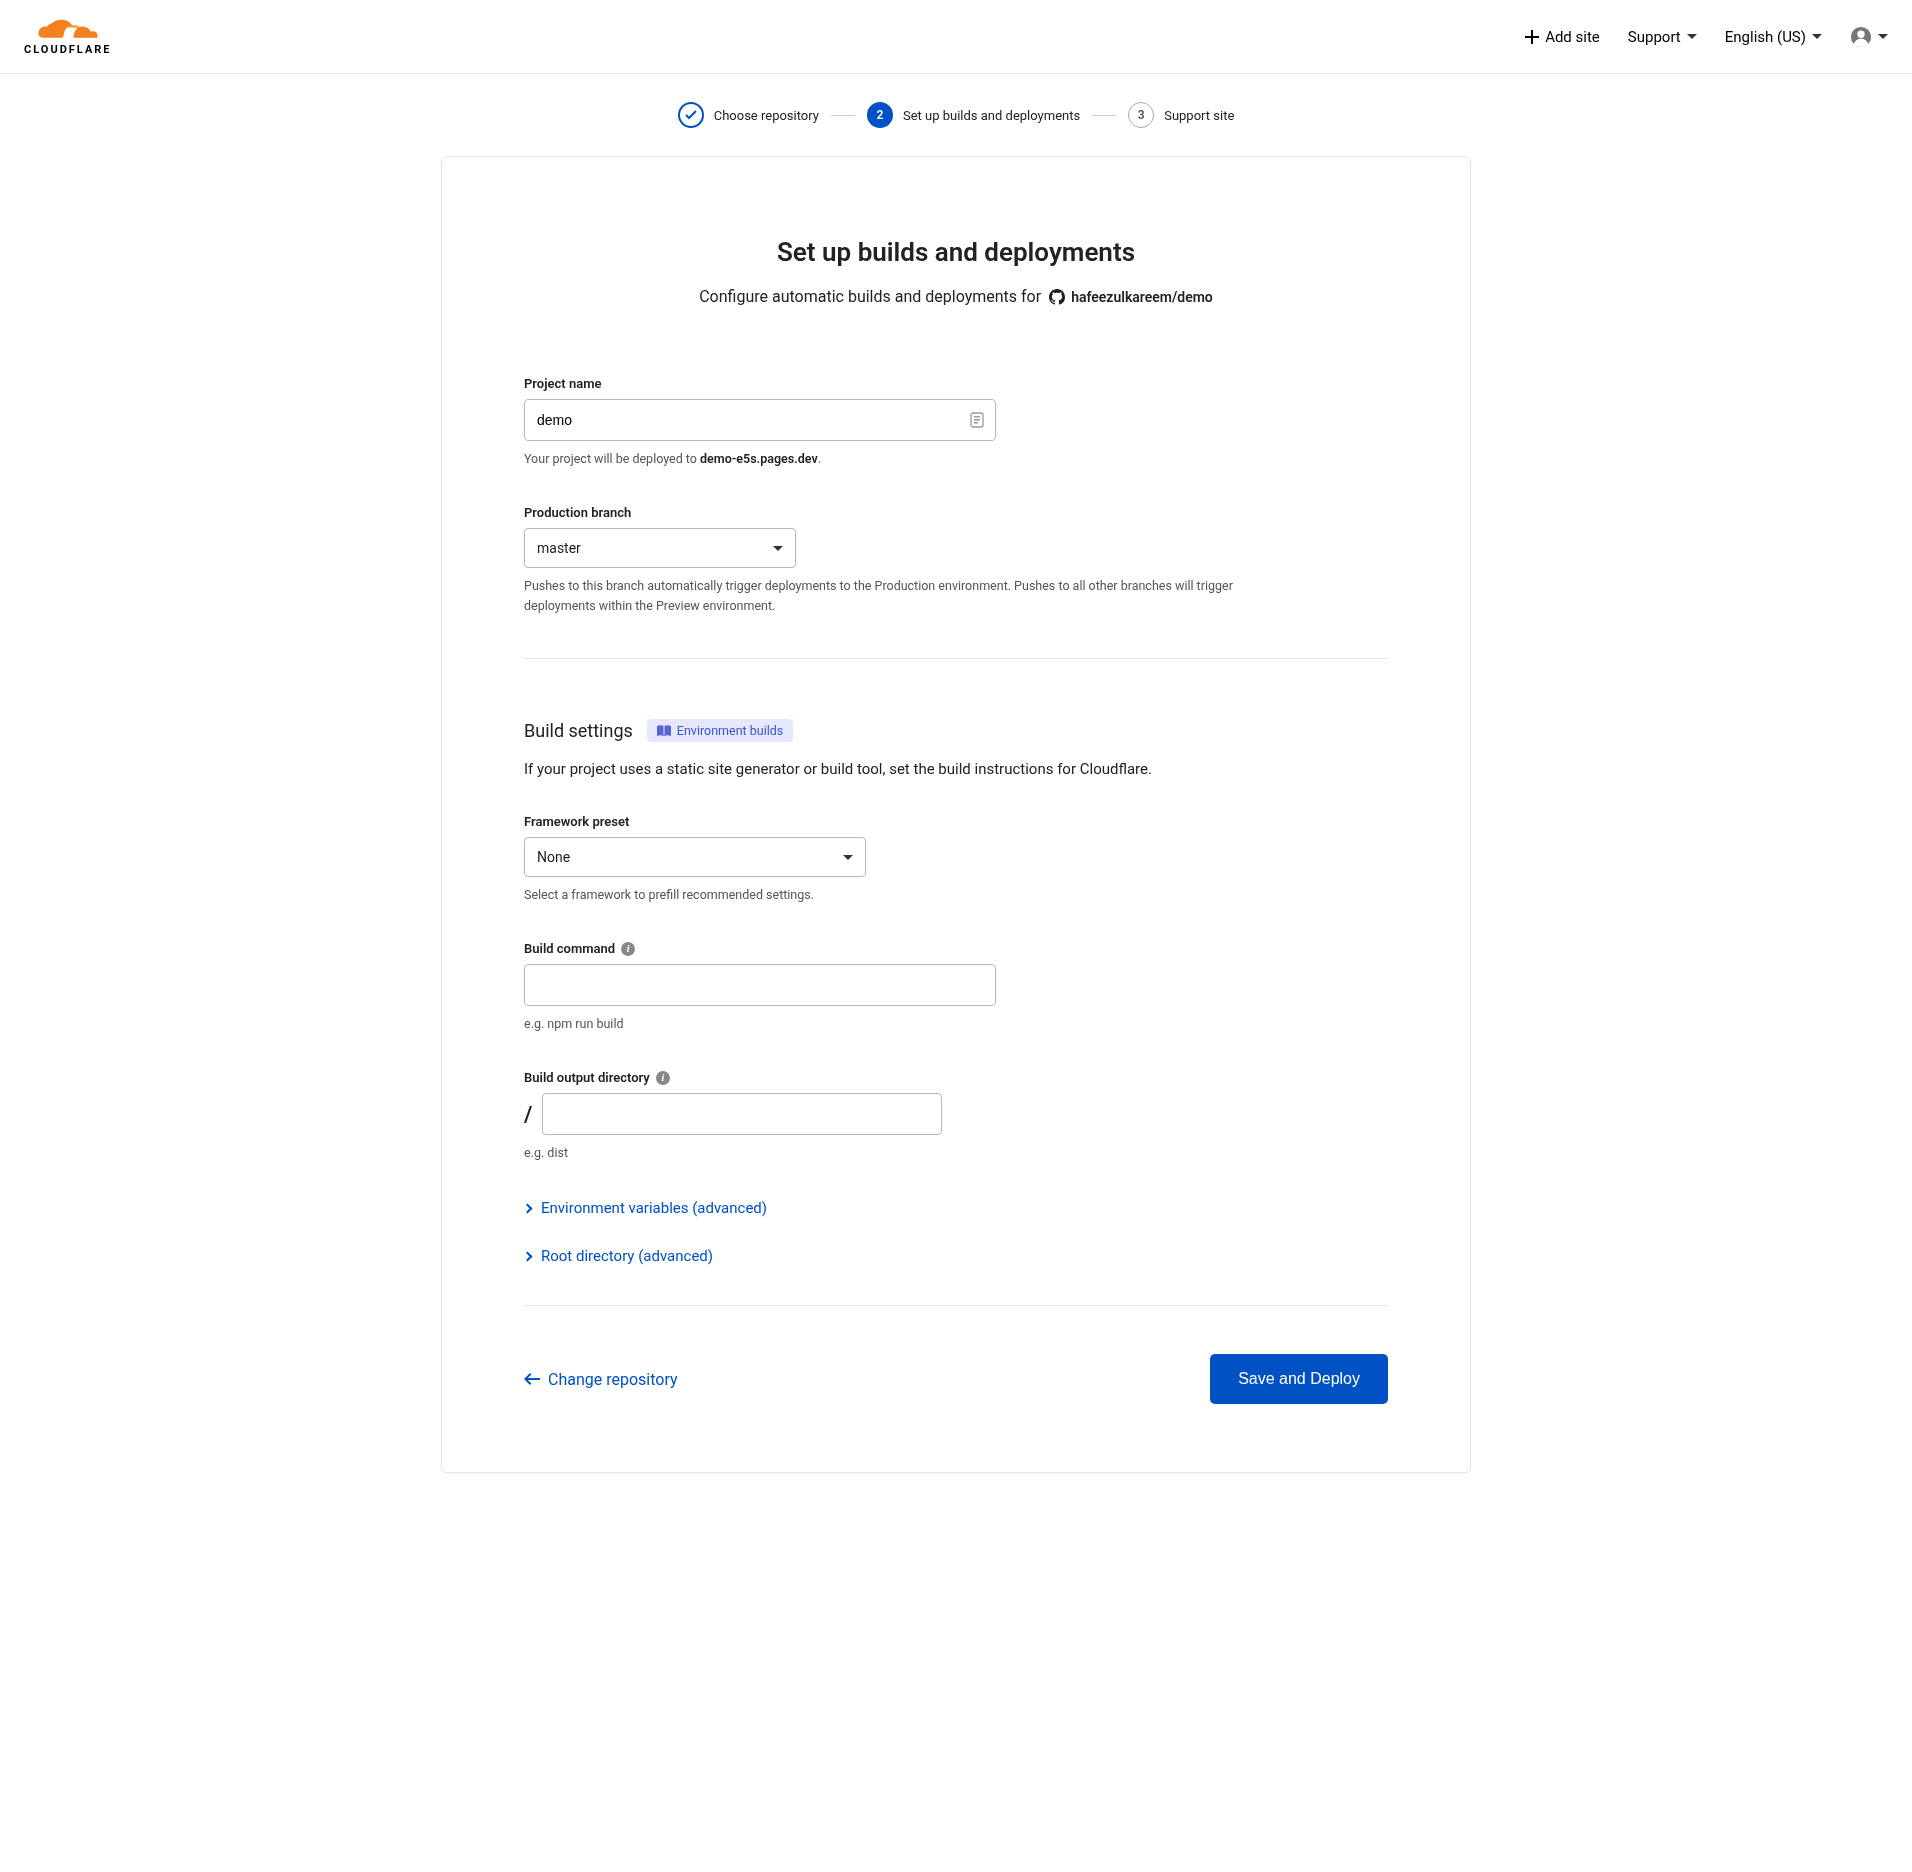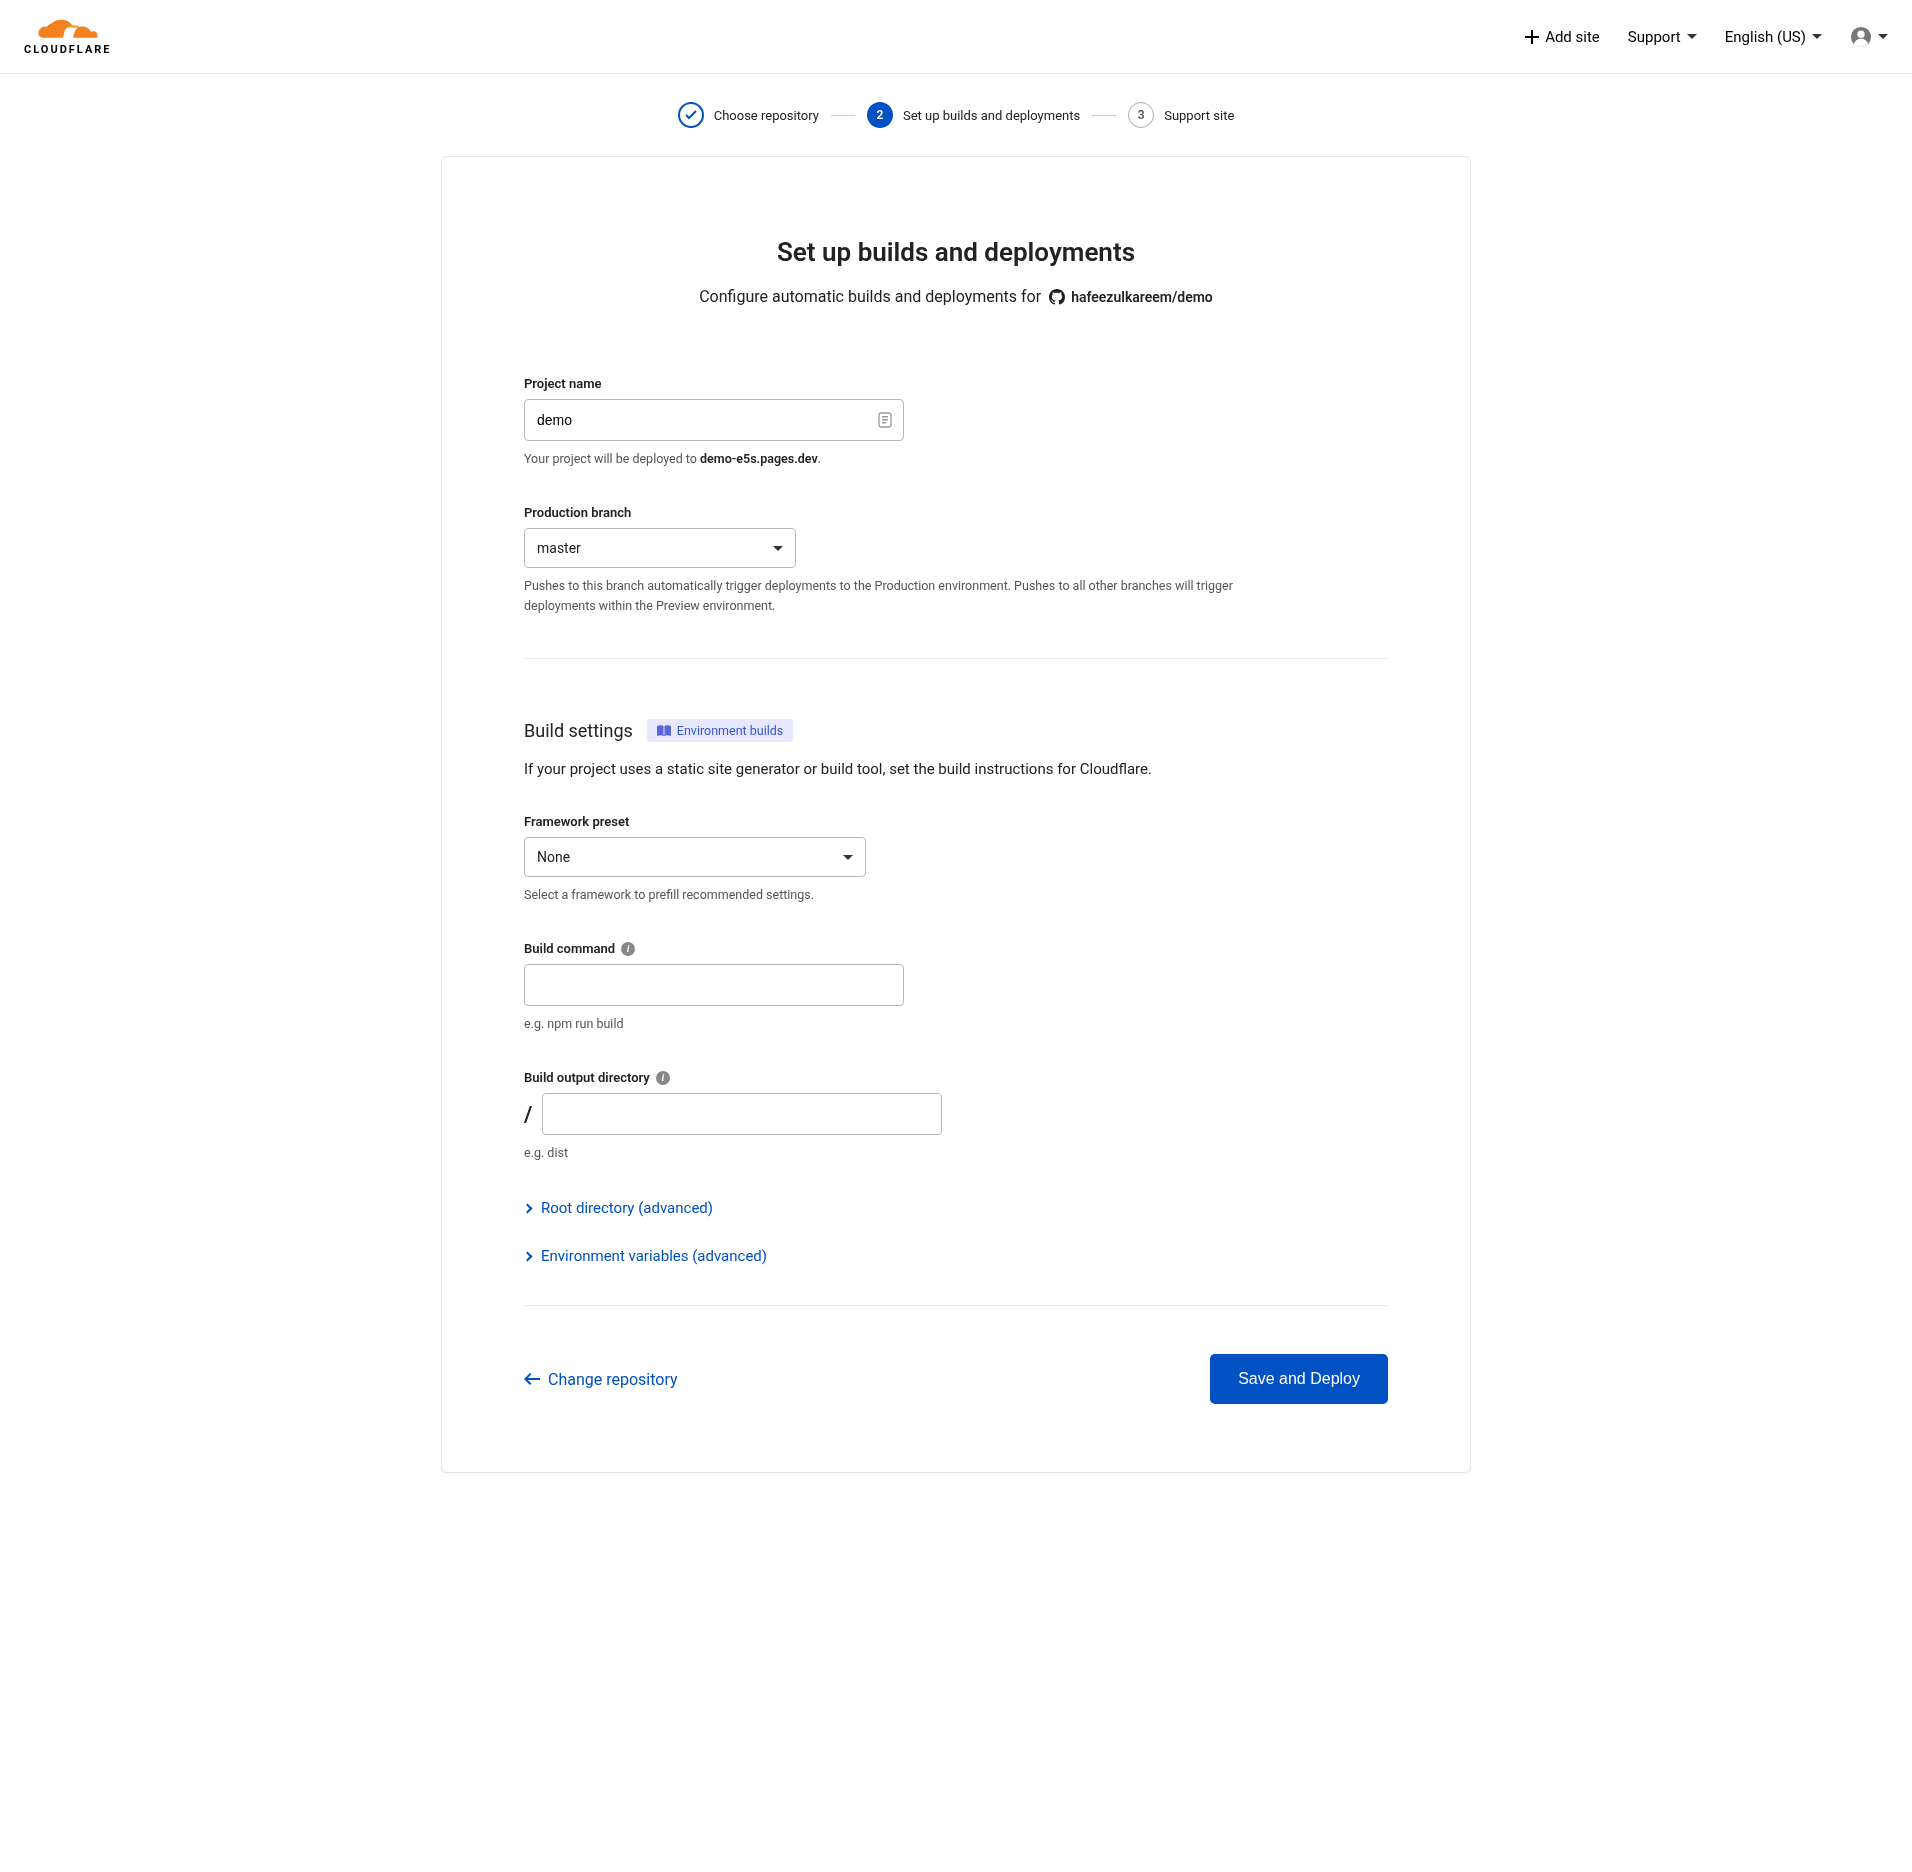--- a/index.html
+++ b/index.html
@@ -133,21 +133,21 @@
       font-size: 13px;
       font-weight: 600;
       color: #222;
       margin-bottom: 8px;
       display: flex;
       align-items: center;
       gap: 6px;
     }
     .input-wrap {
       position: relative;
-      width: 380px;
+      width: 472px;
     }
     .input-wrap.narrow { width: 272px; text-align: right; }
     .input-wrap.mid { width: 342px; }
     .text-input {
       width: 100%;
       height: 42px;
       border: 1px solid #b8b8b8;
       border-radius: 4px;
       padding: 0 12px;
       font-size: 14px;
@@ -445,25 +445,25 @@
       <span class="slash">/</span>
       <div class="input-wrap" style="width:400px;">
         <input type="text" class="text-input" style="">
       </div>
     </div>
     <div class="help-text">e.g. dist</div>
   </div>
 
   <div class="expandable">
     <span class="chevron-right"></span>
-    <span>Root directory (advanced)</span>
+    <span>Environment variables (advanced)</span>
   </div>
   <div class="expandable">
     <span class="chevron-right"></span>
-    <span>Environment variables (advanced)</span>
+    <span>Root directory (advanced)</span>
   </div>
 
   <hr class="footer-divider">
 
   <div class="card-footer">
     <div class="back-link">
       <svg width="16" height="12" viewBox="0 0 16 12">
           <path d="M6 0L0 6l6 6 1.4-1.4L3.8 7H16V5H3.8l3.6-3.6z" fill="#0051c3"></path>
         </svg>
       <span>Change repository</span>

